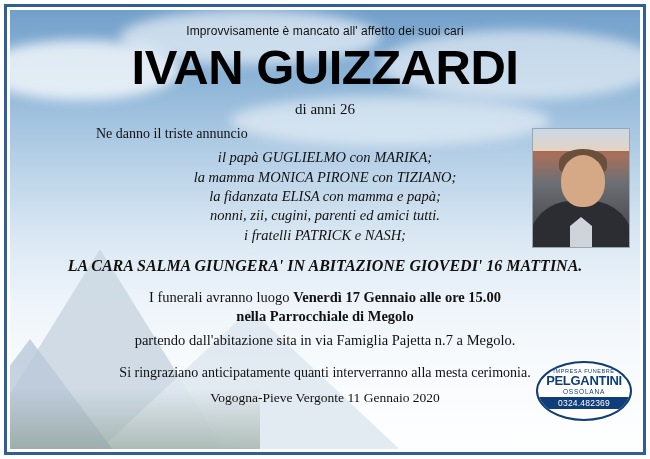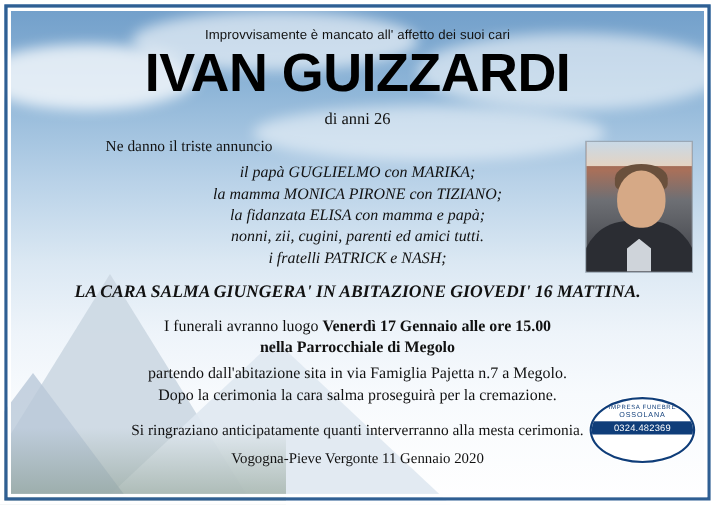--- a/index.html
+++ b/index.html
@@ -282,35 +282,35 @@
 
     <div class="bold-line">LA CARA SALMA GIUNGERA' IN ABITAZIONE GIOVEDI' 16 MATTINA.</div>
 
     <div class="funeral">
       <span>I funerali avranno luogo </span><b>Venerdì 17 Gennaio alle ore 15.00</b>
       <div><b>nella Parrocchiale di Megolo</b></div>
     </div>
 
     <div class="detail">
       <div>partendo dall'abitazione sita in via Famiglia Pajetta n.7 a Megolo.</div>
-      <div>Dopo la cerimonia la cara salma proseguirà per la cremazione.</div>
     </div>
 
     <div class="thanks">Si ringraziano anticipatamente quanti interverranno alla mesta cerimonia.</div>
 
     <div class="place-date">Vogogna-Pieve Vergonte 11 Gennaio 2020</div>
   </div>
 
   <div class="portrait">
     <div class="sky-strip"></div>
     <div class="body"></div>
     <div class="shirt"></div>
     <div class="hair"></div>
     <div class="head"></div>
   </div>
 
   <div class="logo">
     <div class="l1">IMPRESA FUNEBRE</div>
+    <div class="l2">PELGANTINI</div>
     <div class="l3">OSSOLANA</div>
     <div class="l4">0324.482369</div>
   </div>
 
 </div>
 
 </body></html>

